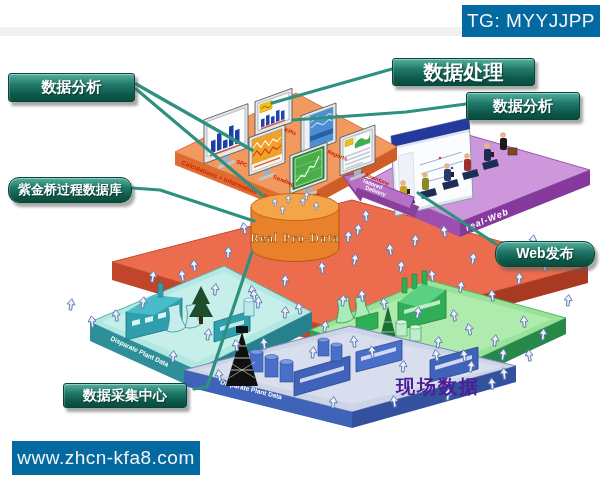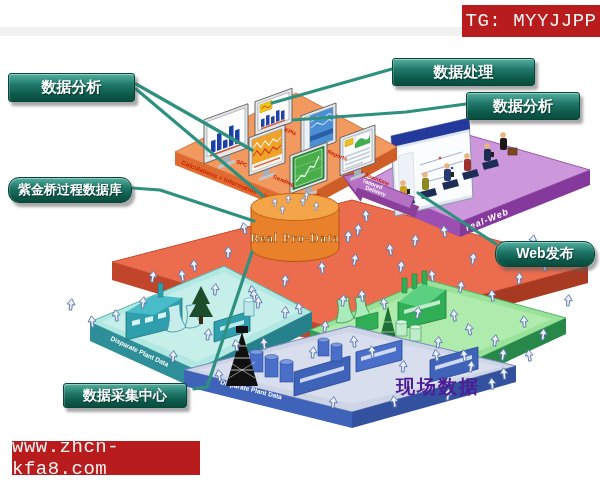--- a/index.html
+++ b/index.html
@@ -1,32 +1,32 @@
 <!DOCTYPE html>
 <html><head>
 <meta charset="utf-8">
 <style>
   html,body{margin:0;padding:0;background:#fff;}
   #stage{position:relative;width:600px;height:480px;background:#ffffff;overflow:hidden;
          font-family:"Liberation Sans","DejaVu Sans",sans-serif;}
   #topband{position:absolute;left:0;top:27px;width:600px;height:9px;background:#f1f1f1;}
   svg{position:absolute;left:0;top:0;}
-  .wm{position:absolute;background:#b91c1c;color:#f4f4f4;display:flex;align-items:center;
-      justify-content:center;font-size:19px;letter-spacing:0.5px;font-family:Liberation Mono, monospace;}
+  .wm{position:absolute;background:#0369a1;color:#f4f4f4;display:flex;align-items:center;
+      justify-content:center;font-size:19px;letter-spacing:0.5px;}
   #wm-tg{left:462px;top:5px;width:138px;height:32px;}
   #wm-site{left:12px;top:441px;width:188px;height:34px;}
   .callout{position:absolute;display:flex;align-items:center;justify-content:center;
       color:#fff;font-weight:bold;border:1px solid #07453a;border-radius:3px;
       background:linear-gradient(180deg,#55b09e 0%,#20786a 40%,#0d5a4a 75%,#094c3e 100%);
       box-shadow:3px 4px 3px rgba(95,95,95,.55), inset 0 1px 0 rgba(255,255,255,.4), inset 1px 0 0 rgba(255,255,255,.2);
       text-shadow:1px 1px 1px rgba(0,30,25,.6);}
   #c-analysis-left{left:8px;top:73px;width:125px;height:27px;font-size:15px;}
   #c-process-db{left:8px;top:177px;width:122px;height:24px;font-size:13px;border-radius:11px;}
   #c-collection{left:63px;top:383px;width:122px;height:23px;font-size:14px;}
-  #c-processing{left:392px;top:58px;width:141px;height:26px;font-size:15px;}
+  #c-processing{left:392px;top:58px;width:141px;height:26px;font-size:20px;}
   #c-analysis-right{left:466px;top:92px;width:112px;height:26px;font-size:15px;}
   #c-web{left:495px;top:241px;width:98px;height:24px;font-size:14px;border-radius:11px;}
   #field-data{position:absolute;left:396px;top:374px;font-size:19px;font-weight:bold;
       color:#4c1d95;letter-spacing:2px;}
 </style>
 </head>
 <body>
 
 <div id="stage">
   <div id="topband"></div>

